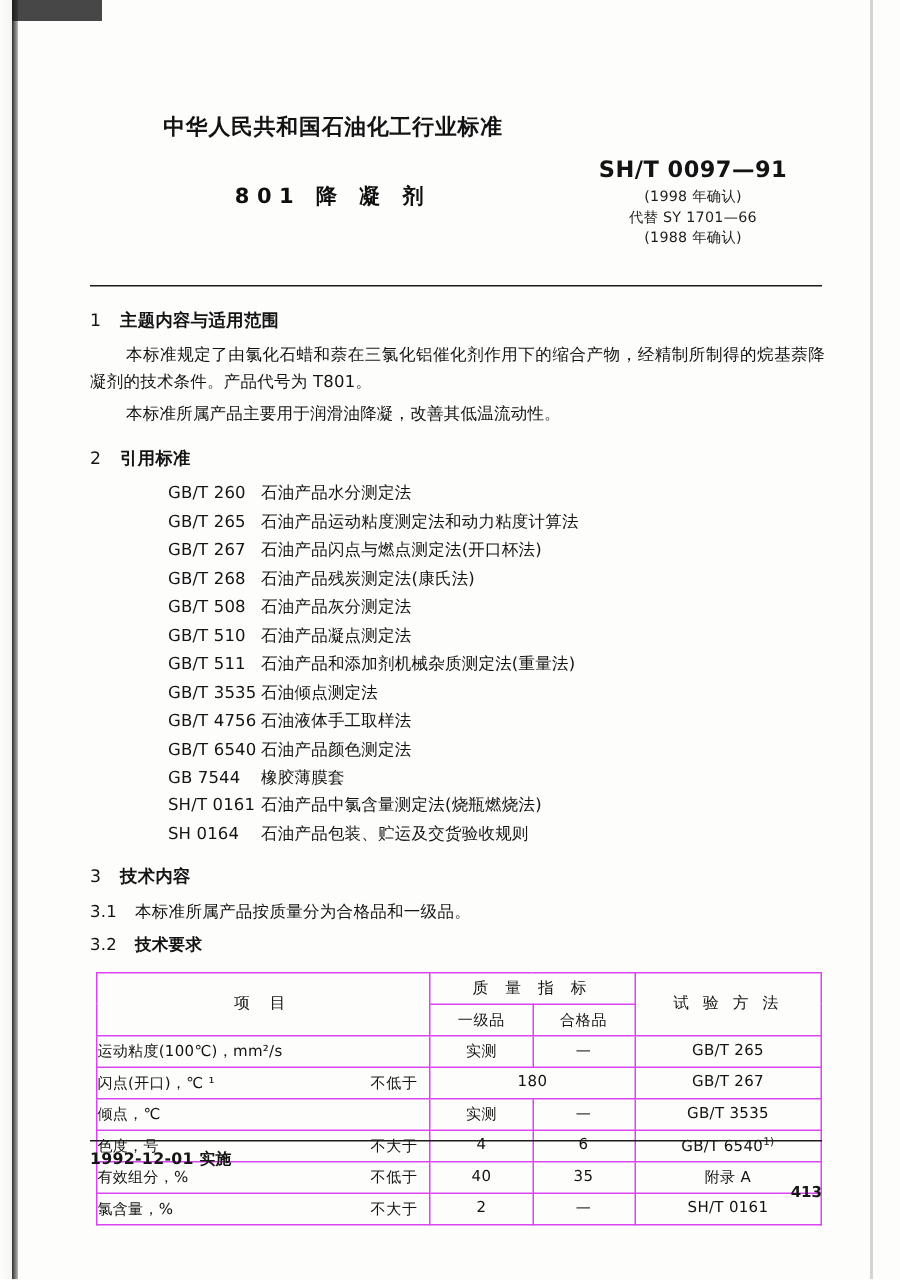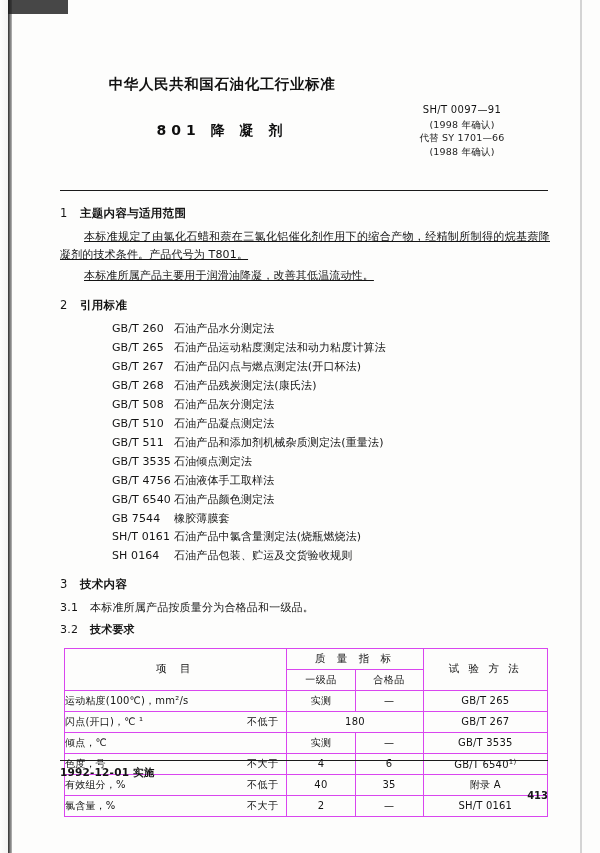--- a/index.html
+++ b/index.html
@@ -90,22 +90,22 @@
   }
   .hdr-code-block {
     position: absolute;
     left: 330px;
     top: 103px;
     width: 160px;
     text-align: center;
     line-height: 1.45;
   }
   .hdr-code {
-    font-size: 10px;
-    font-weight: normal;
+    font-size: 15px;
+    font-weight: bold;
     letter-spacing: 0.3px;
     color: #131313;
   }
   .hdr-sub {
     font-size: 9.5px;
     color: #1d1d1d;
     letter-spacing: 0.2px;
   }
   .rule {
     position: absolute;
@@ -135,21 +135,20 @@
     display: inline-block;
     width: 20px;
     font-weight: normal;
   }
   .para {
     margin: 0 0 3px 0;
     text-indent: 24px;
     line-height: 1.62;
     letter-spacing: 0.15px;
     text-align: justify;
-    text-decoration: underline;
   }
   .gap-md { height: 11px; }
 
   .ref-list {
     margin: 0 0 0 0;
     padding: 0;
     list-style: none;
   }
   .ref-list li {
     line-height: 1.72;

